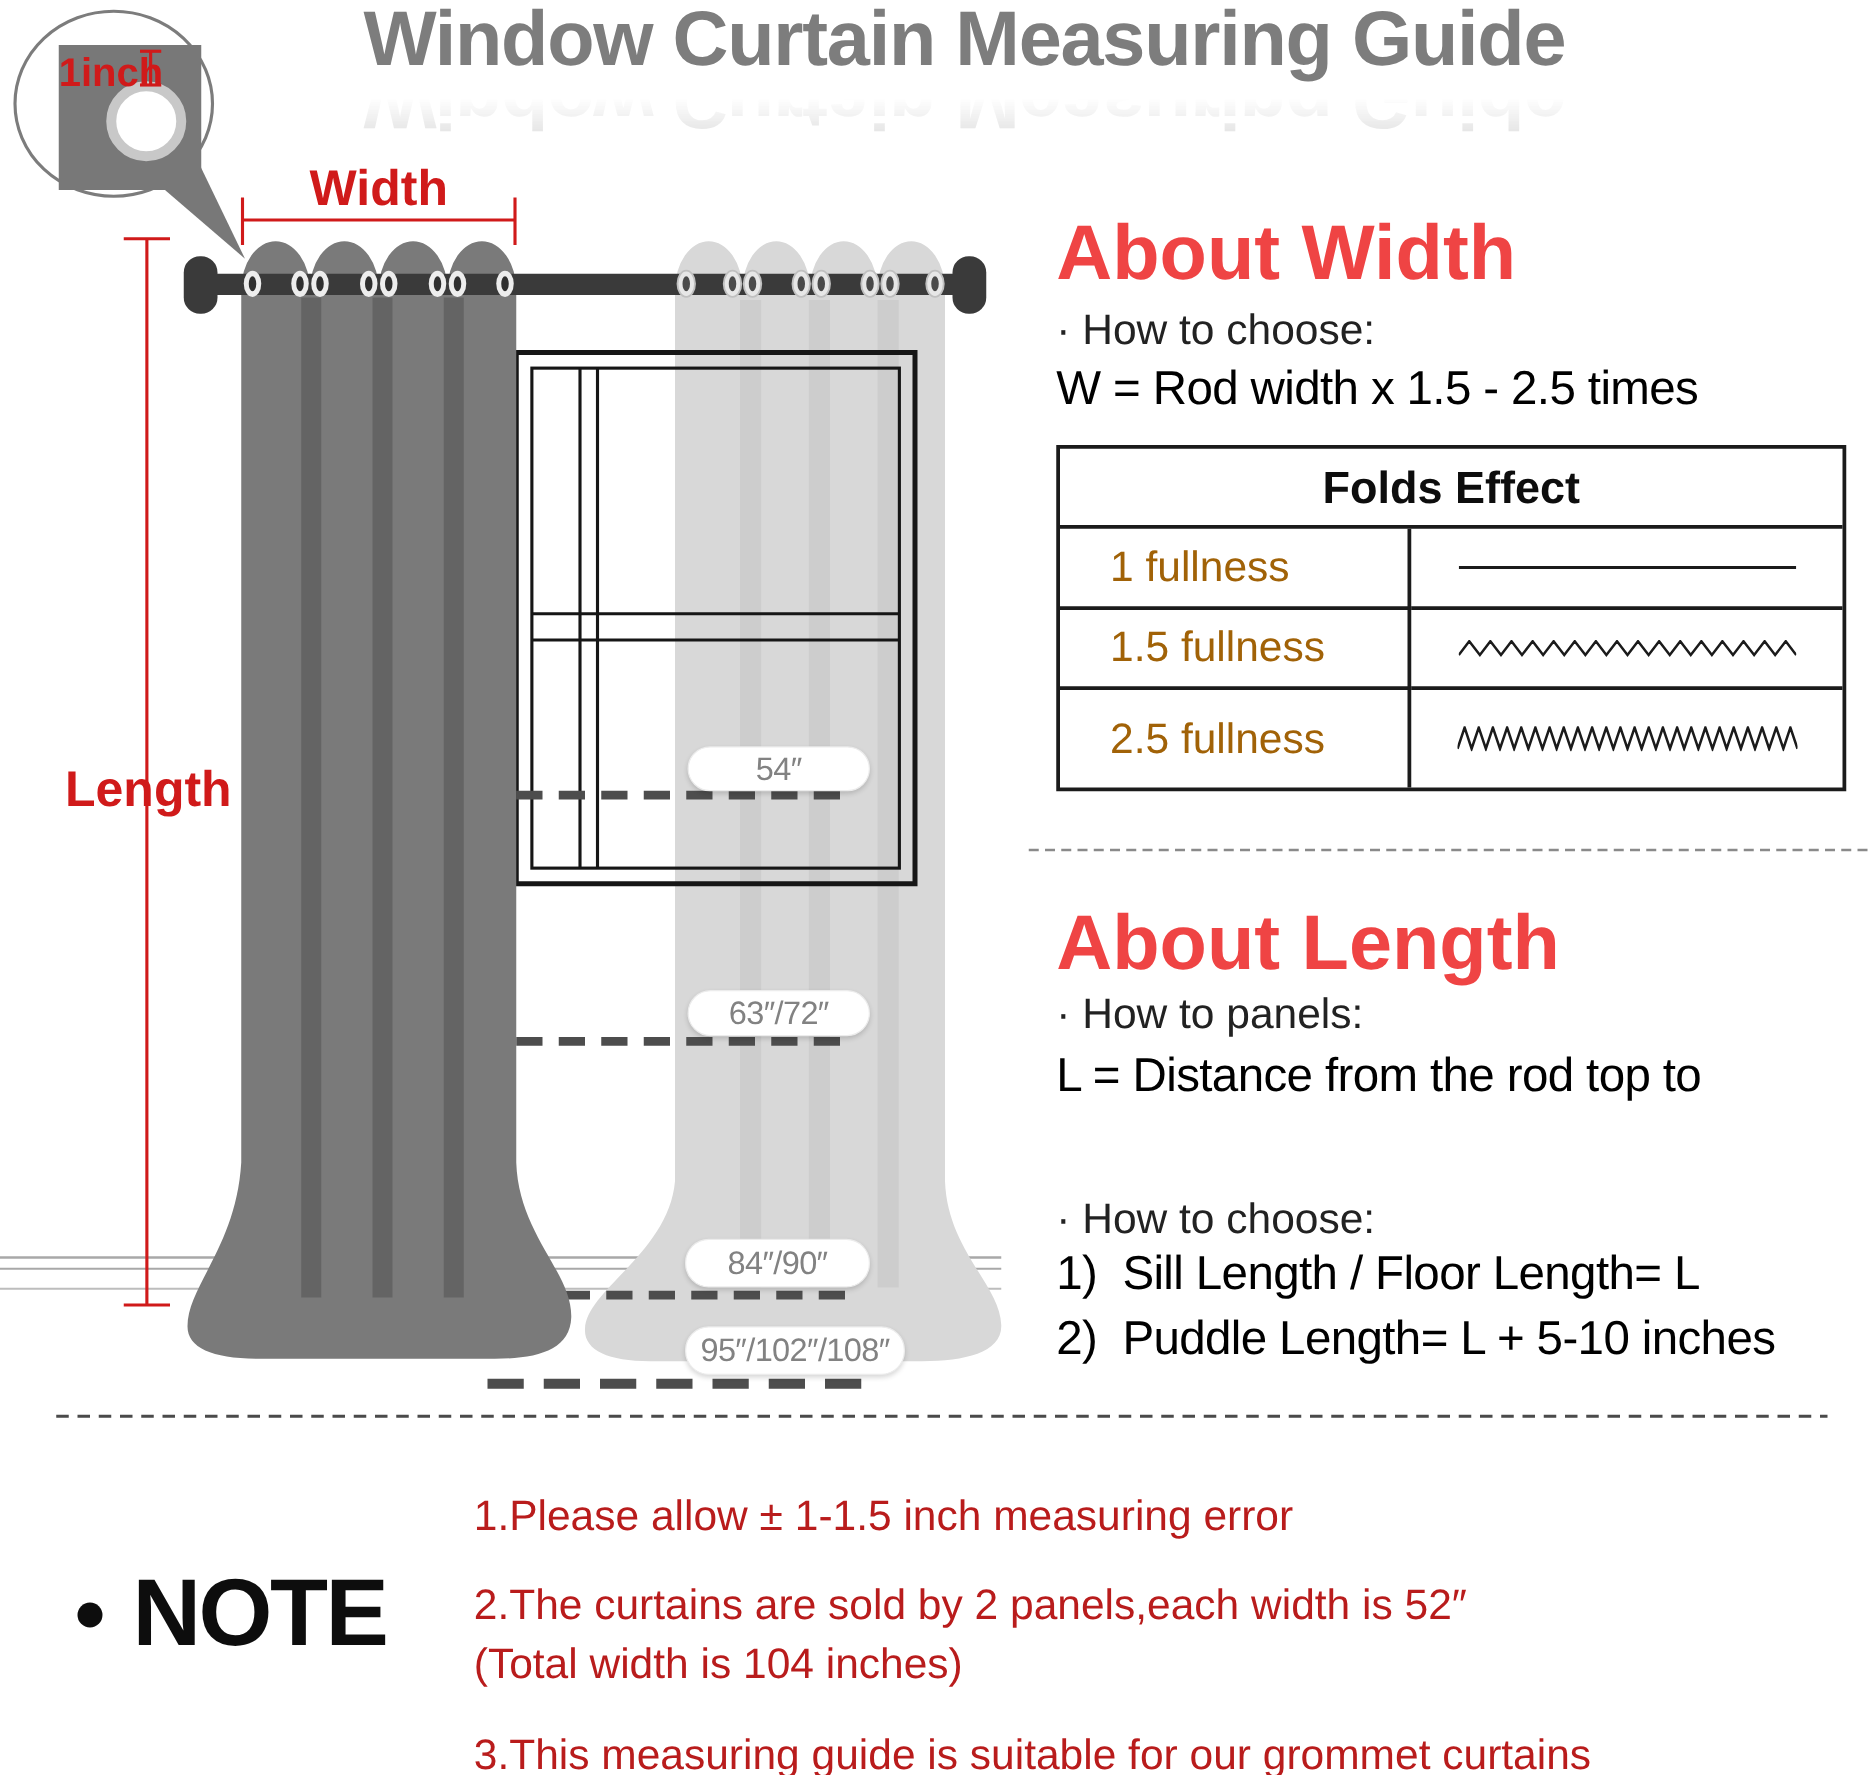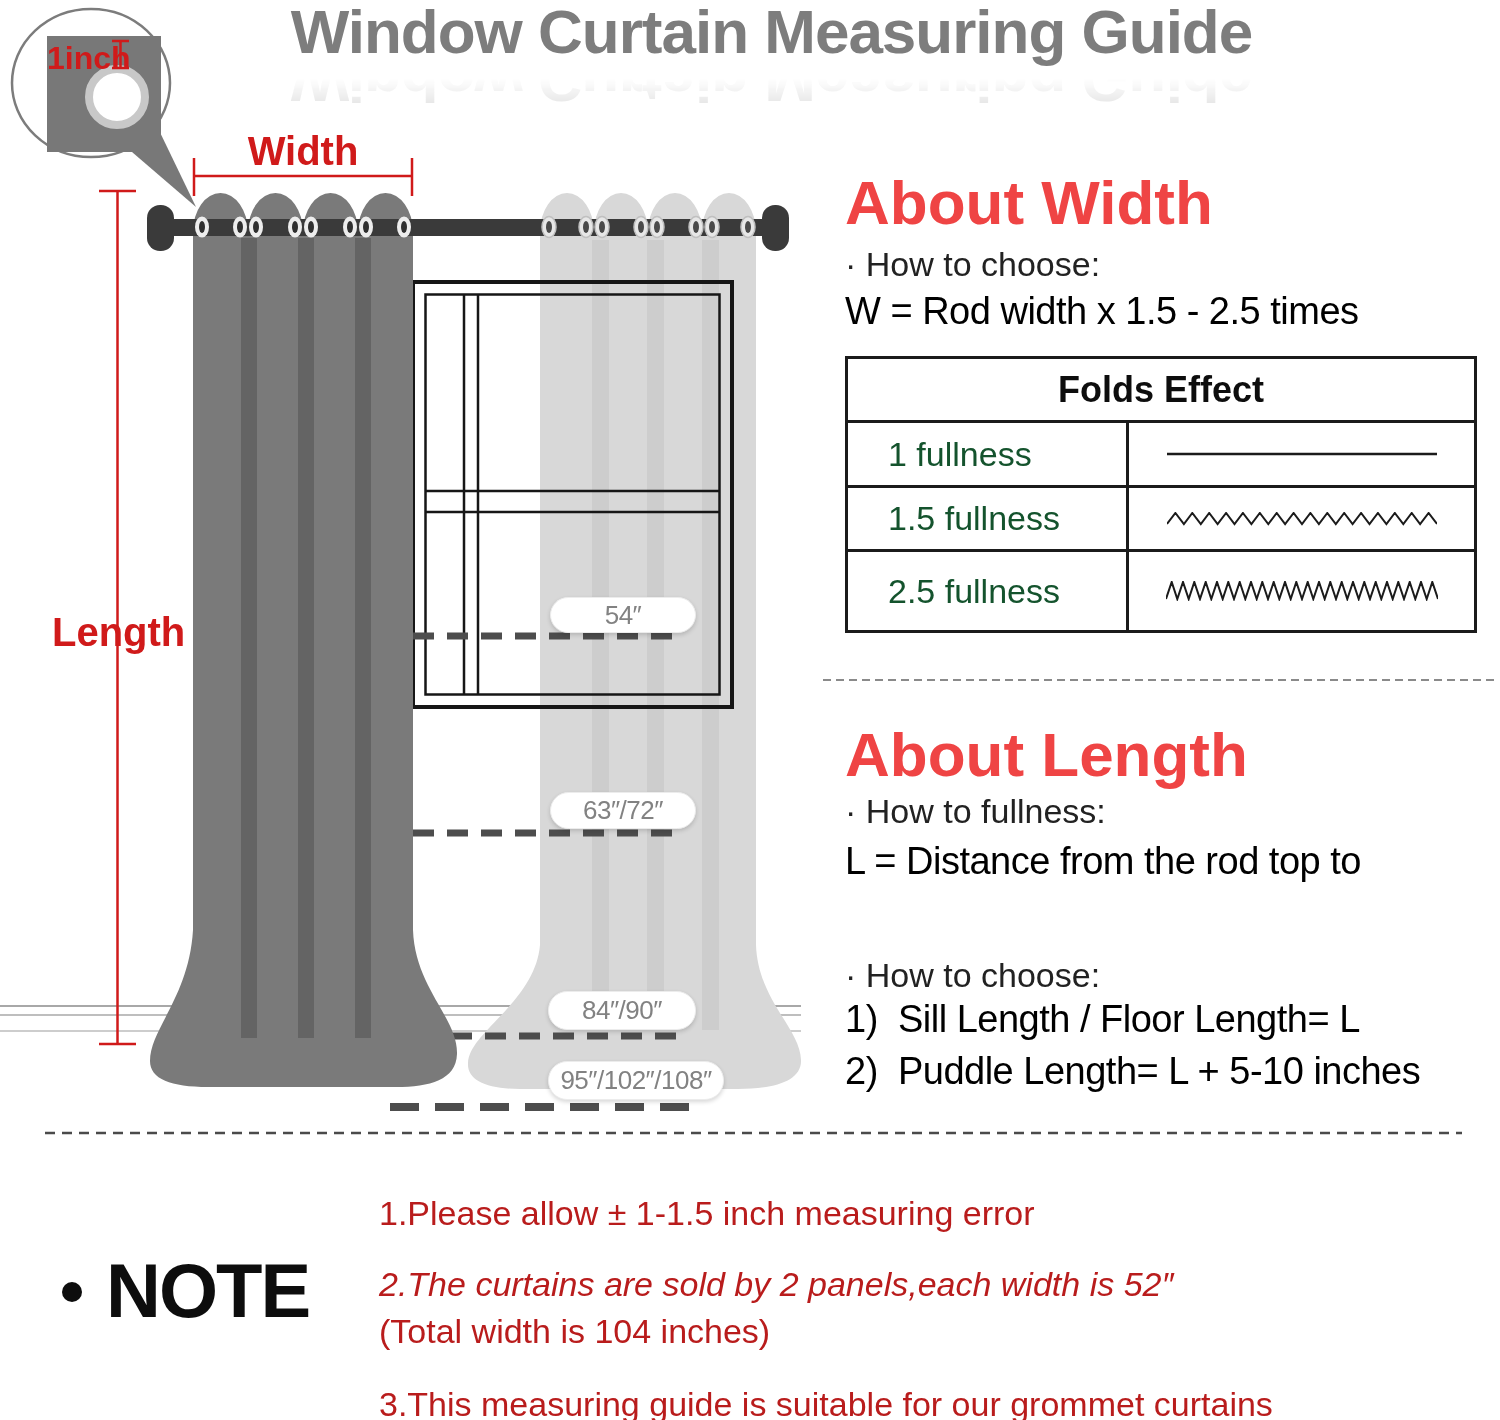--- a/index.html
+++ b/index.html
@@ -33,21 +33,21 @@
   
   .h-section{font-size:62px;font-weight:700;color:#ef4444;line-height:54px;z-index:2;}
   .sub-label{font-size:34px;color:#222;z-index:2;}
   .formula{font-size:38px;color:#000;letter-spacing:-.5px;z-index:2;}
 
   
   .folds-table{position:absolute;left:845px;top:356px;width:626px;height:271px;z-index:2;
     border:3px solid #1b1b1b;display:grid;grid-template-columns:281px 1fr;grid-template-rows:64px 65px 64px 1fr;}
   .ft-header{grid-column:1/3;display:flex;align-items:center;justify-content:center;
     font-size:36px;font-weight:700;color:#0d0d0d;border-bottom:3px solid #1b1b1b;}
-  .ft-label{display:flex;align-items:center;padding-left:40px;font-size:34px;color:#14532d;
+  .ft-label{display:flex;align-items:center;padding-left:40px;font-size:34px;color:#a16207;
     border-right:3px solid #1b1b1b;border-bottom:3px solid #1b1b1b;}
   .ft-graphic{display:flex;align-items:center;justify-content:center;border-bottom:3px solid #1b1b1b;}
   .ft-label.last,.ft-graphic.last{border-bottom:none;text-align:right;}
 
   
   .note-dot{left:62px;top:1282px;width:20px;height:20px;border-radius:50%;background:#0d0d0d;z-index:2;}
   .note-word{left:106px;top:1256px;font-size:76px;font-weight:700;letter-spacing:-2px;color:#0d0d0d;line-height:70px;z-index:2;}
   .note-item{left:379px;font-size:34px;color:#b91c1c;z-index:2;}
 </style>
 </head>
@@ -237,26 +237,26 @@
 
     <div class="ft-label last">2.5 fullness</div>
     <div class="ft-graphic last">
       <svg width="272" height="20" viewBox="0 0 272 20">
         <path fill="none" stroke="#1b1b1b" stroke-width="2" d="M0 18 L5.7 1 L11.3 18 L17 1 L22.7 18 L28.3 1 L34 18 L39.7 1 L45.3 18 L51 1 L56.7 18 L62.3 1 L68 18 L73.7 1 L79.3 18 L85 1 L90.7 18 L96.3 1 L102 18 L107.7 1 L113.3 18 L119 1 L124.7 18 L130.3 1 L136 18 L141.7 1 L147.3 18 L153 1 L158.7 18 L164.3 1 L170 18 L175.7 1 L181.3 18 L187 1 L192.7 18 L198.3 1 L204 18 L209.7 1 L215.3 18 L221 1 L226.7 18 L232.3 1 L238 18 L243.7 1 L249.3 18 L255 1 L260.7 18 L266.3 1 L272 18"></path>
       </svg>
     </div>
   </div>
 
   <div class="abs h-section" style="left:845px;top:728px;">About Length</div>
-  <div class="abs sub-label" style="left:845px;top:792px;">· How to fullness:</div>
+  <div class="abs sub-label" style="left:845px;top:792px;">· How to panels:</div>
   <div class="abs formula" style="left:845px;top:840px;">L = Distance from the rod top to</div>
   <div class="abs sub-label" style="left:845px;top:956px;">· How to choose:</div>
   <div class="abs formula pre" style="left:845px;top:998px;">1)  Sill Length / Floor Length= L</div>
   <div class="abs formula pre" style="left:845px;top:1050px;">2)  Puddle Length= L + 5-10 inches</div>
 
   <div class="abs note-dot"></div>
   <div class="abs note-word">NOTE</div>
   <div class="abs note-item" style="top:1194px;">1.Please allow ± 1-1.5 inch measuring error</div>
-  <div class="abs note-item" style="top:1265px;font-style:italic;">2.The curtains are sold by 2 panels,each width is 52″</div>
+  <div class="abs note-item" style="top:1265px;">2.The curtains are sold by 2 panels,each width is 52″</div>
   <div class="abs note-item" style="top:1312px;">(Total width is 104 inches)</div>
   <div class="abs note-item" style="top:1385px;">3.This measuring guide is suitable for our grommet curtains</div>
 
 </div>
 
 </body></html>

